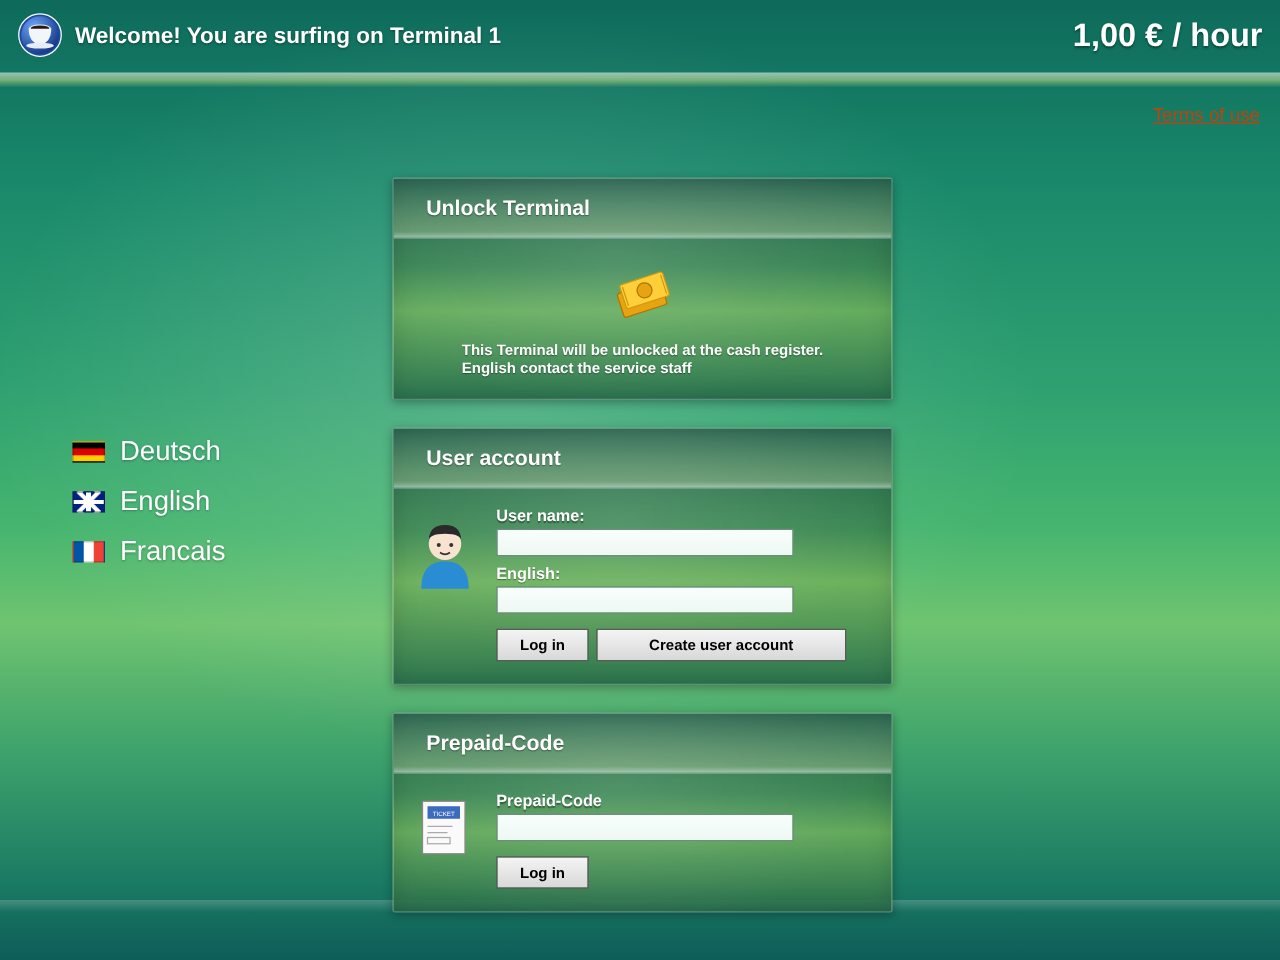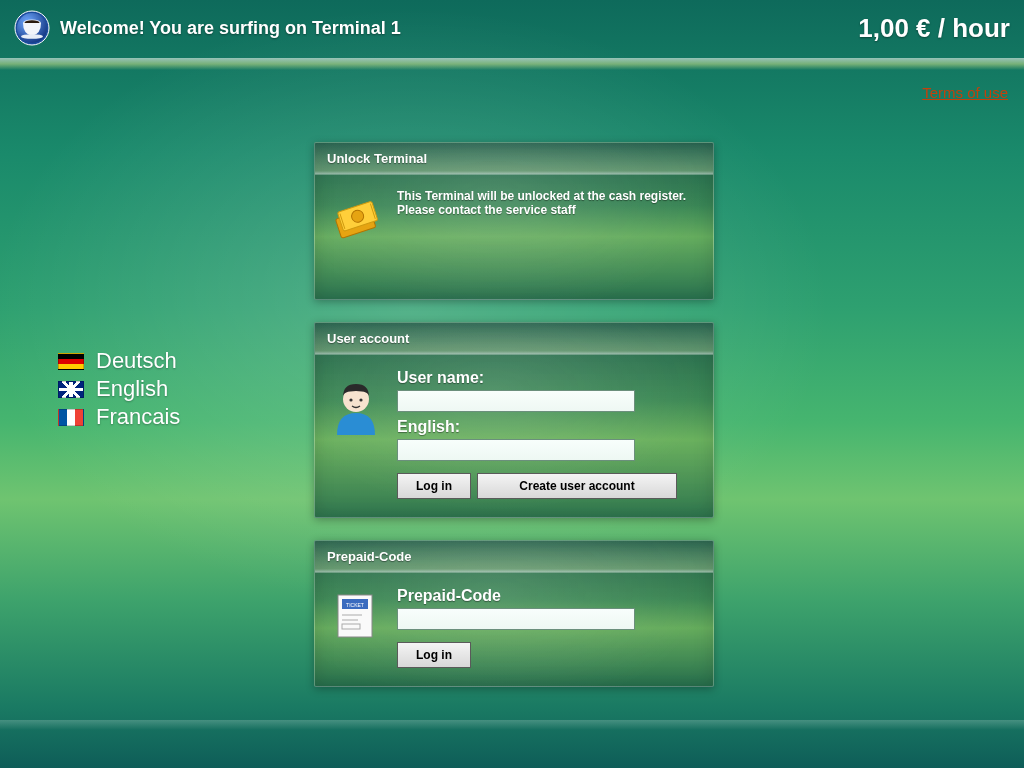--- a/index.html
+++ b/index.html
@@ -30,21 +30,21 @@
   .header .title { font-size: 18px; font-weight: 700; margin-left: 10px; text-shadow: 0 1px 2px rgba(0,0,0,0.4);}
   .header .price { margin-left: auto; font-size: 26px; font-weight: bold; text-shadow: 0 1px 2px rgba(0,0,0,0.4);}
   .cup-icon { width: 36px; height: 36px; }
   .terms {
     position: absolute; right: 16px; top: 84px;
     color: #c2410c; font-size: 15px; font-weight: normal;
     text-decoration: underline; cursor: pointer;
   }
   .lang-list {
     position: absolute; left: 58px; top: 348px;
-    display: flex; flex-direction: column; gap: 2px;
+    display: flex; flex-direction: column; gap: 14px;
   }
   .lang-item {
     display: flex; align-items: center; gap: 12px;
     color: #fff; font-size: 22px; cursor: pointer;
     text-shadow: 0 1px 2px rgba(0,0,0,0.3);
   }
   .flag { width: 26px; height: 17px; border: 1px solid rgba(0,0,0,0.2); flex-shrink: 0;}
   .flag-de { background: linear-gradient(180deg,#000 0 33%,#d00 33% 66%,#fc0 66% 100%);}
   .flag-en {
     background:
@@ -73,51 +73,51 @@
     border: 1px solid rgba(255,255,255,0.25);
     border-radius: 2px;
     background:
       radial-gradient(ellipse 350px 200px at 45% 35%, rgba(255,255,255,0.12), transparent 60%),
       linear-gradient(180deg, rgba(30,90,70,0.9), rgba(60,130,80,0.85) 40%, rgba(110,175,90,0.85) 60%, rgba(40,110,75,0.9));
     box-shadow: 0 2px 8px rgba(0,0,0,0.3), inset 0 0 20px rgba(0,0,0,0.15);
     color: #fff;
     padding-bottom: 14px;
   }
   .panel-header {
-    height: 32px; display: flex; align-items: center;
-    padding: 0 12px; font-size: 13px; font-weight: bold;
+    height: 48px; display: flex; align-items: center;
+    padding: 0 26px; font-size: 17px; font-weight: bold;
     border-bottom: 1px solid rgba(255,255,255,0.25);
     background: linear-gradient(180deg, rgba(255,255,255,0.05), rgba(255,255,200,0.25) 90%, rgba(255,255,255,0.5));
     text-shadow: 0 1px 1px rgba(0,0,0,0.4);
   }
   .panel-body {
     display: flex; align-items: flex-start; padding: 14px 14px 4px 14px; gap: 14px;
   }
   .panel-icon { width: 54px; flex-shrink: 0; display:flex; justify-content:center; align-items:flex-start; padding-top: 10px;}
   .panel-content { flex: 1; font-size: 12px; font-weight: bold; }
   .panel-content .msg { text-shadow: 0 1px 1px rgba(0,0,0,0.4);}
-  .field-label { font-size: 16px; font-weight: bold; margin-bottom: 3px; margin-top: 6px; text-shadow: 0 1px 1px rgba(0,0,0,0.4);}
+  .field-label { font-size: 13px; font-weight: bold; margin-bottom: 3px; margin-top: 6px; text-shadow: 0 1px 1px rgba(0,0,0,0.4);}
   .field-label:first-child { margin-top: 0;}
   input[type=text], input[type=password] {
     width: 238px; height: 22px; border: 1px solid #6b8f7c;
     background: linear-gradient(180deg,#f8fefc,#eef8f3);
     padding: 0 4px; font-size: 13px; outline: none;
   }
   .btn-row { display: flex; gap: 6px; margin-top: 12px; }
   button.btn {
     height: 26px; border: 1px solid #5a5a5a;
     background: linear-gradient(180deg,#f4f4f4,#d8d8d8);
     font-size: 12px; font-weight: bold; cursor: pointer;
     font-family: inherit;
   }
   .btn-login { width: 74px; }
   .btn-create { width: 200px; }
   .btn-login2 { width: 74px; margin-top: 12px;}
   
-  .unlock .panel-body { min-height: 110px;}
+  .unlock .panel-body { align-items: center; min-height: 110px; flex-direction: column;}
   
   .prepaid .panel-body { align-items: flex-start; }
   .prepaid .panel-icon { padding-top: 4px;}
 </style>
 </head>
 <body>
 
 <div class="top-band"></div>
 <div class="low-band"></div>
 
@@ -169,21 +169,21 @@
             <rect x="12" y="8" width="36" height="20" rx="2" fill="#ffcf3a" stroke="#cf9a10"></rect>
             <circle cx="30" cy="18" r="6" fill="#e6a412" stroke="#b37400"></circle>
             <line x1="14" y1="10" x2="14" y2="26" stroke="#cf9a10"></line>
             <line x1="46" y1="10" x2="46" y2="26" stroke="#cf9a10"></line>
           </g>
         </svg>
       </div>
       <div class="panel-content">
         <div class="msg">
           <span>This Terminal will be unlocked at the cash register.</span><br>
-          <span>Please contact the service staff</span>
+          <span>English contact the service staff</span>
         </div>
       </div>
     </div>
   </div>
 
   <div class="panel account">
     <div class="panel-header">User account</div>
     <div class="panel-body">
       <div class="panel-icon">
         <svg width="54" height="60" viewBox="0 0 54 60">

